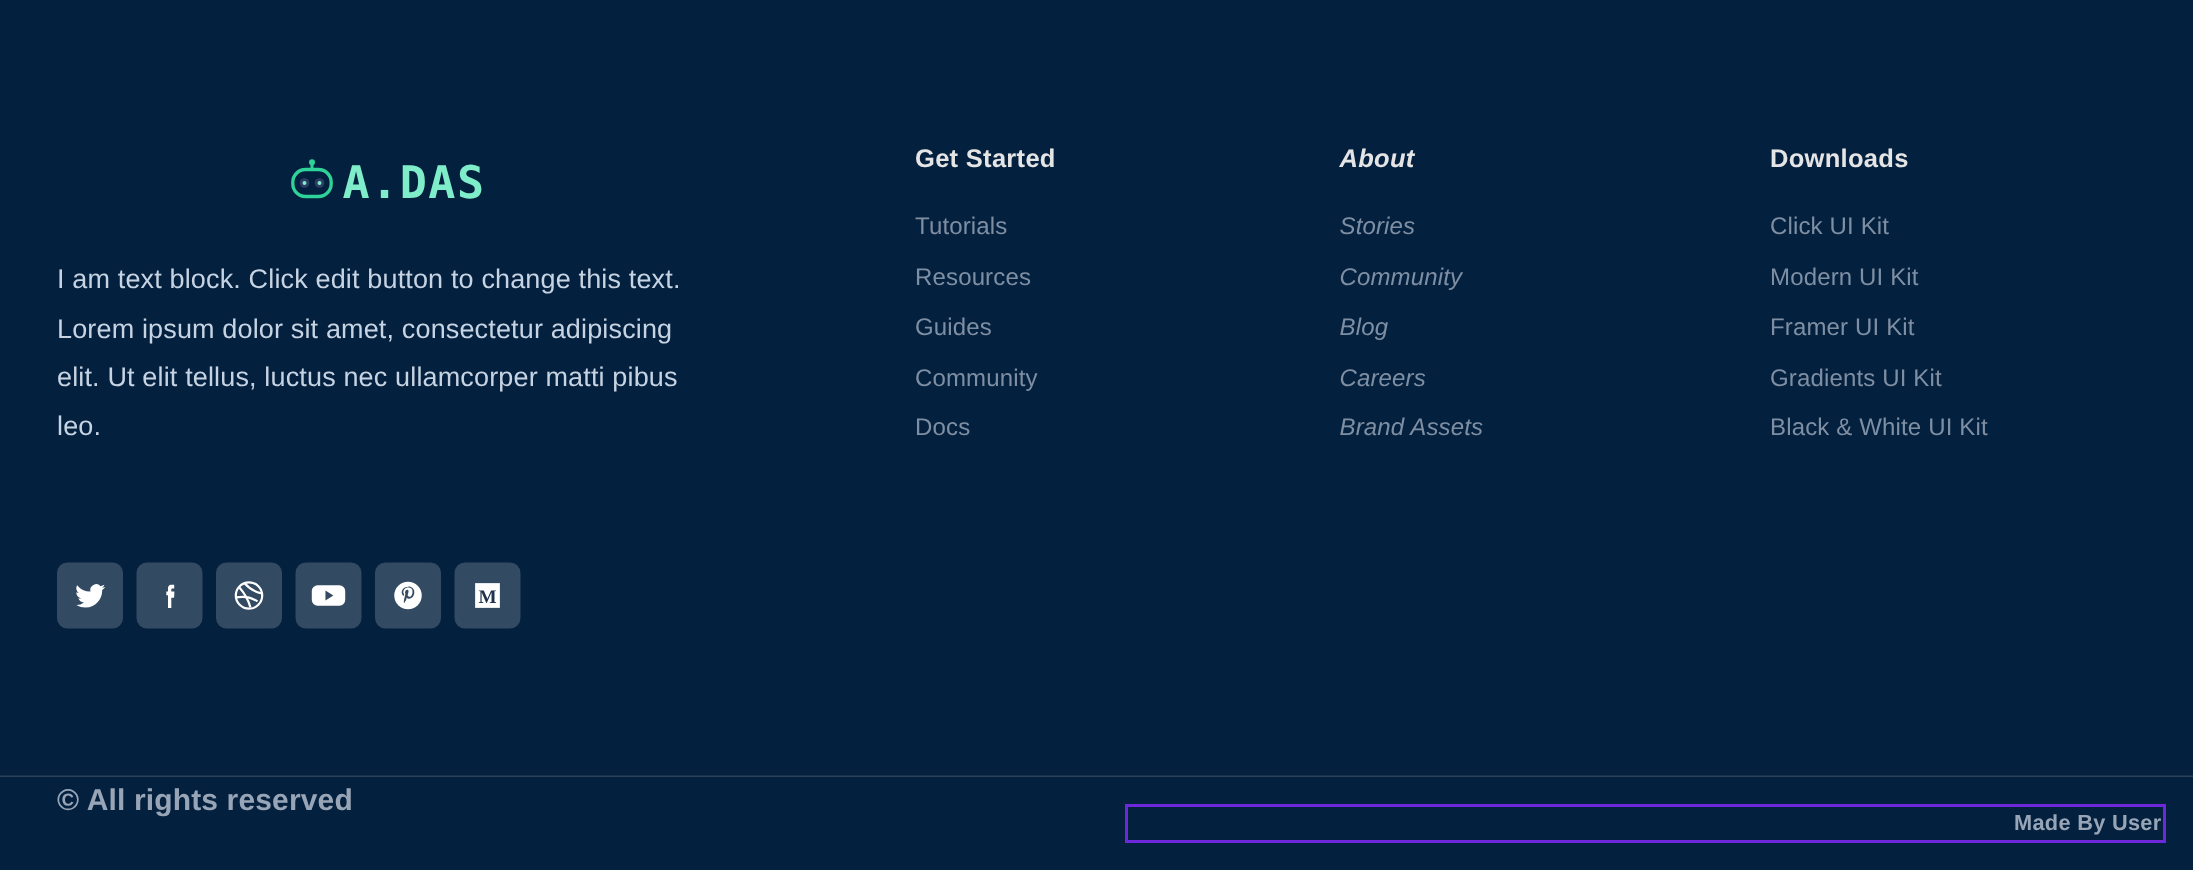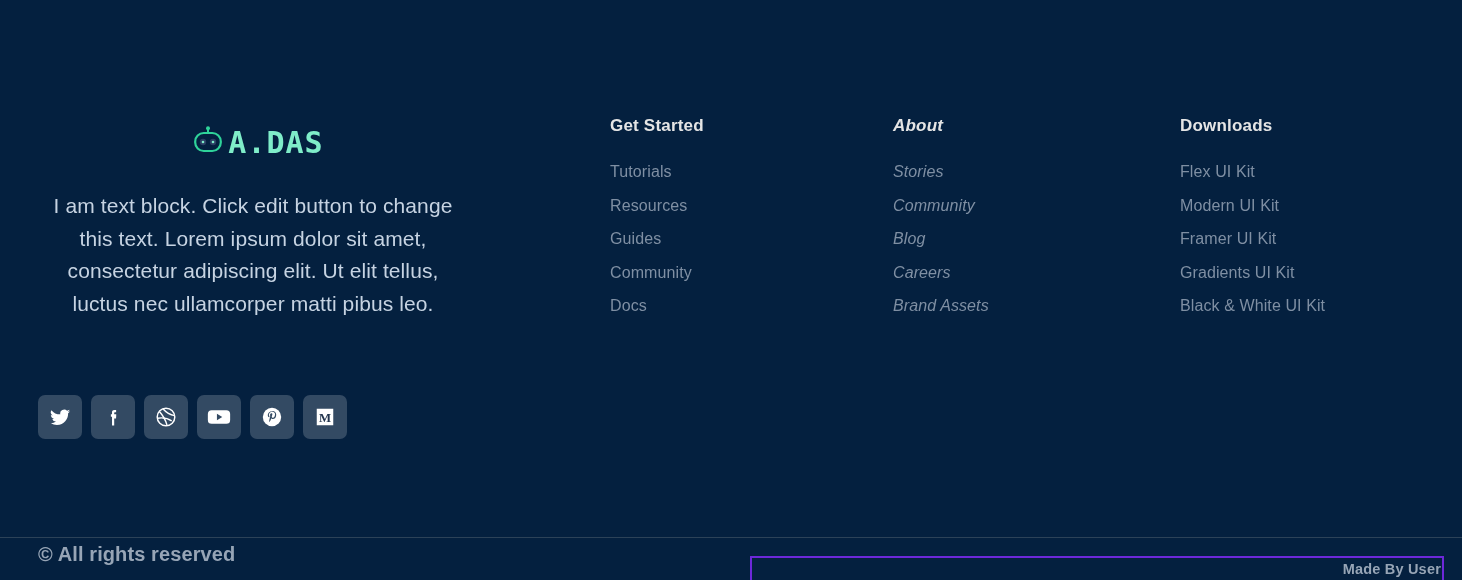--- a/index.html
+++ b/index.html
@@ -6,21 +6,20 @@
   html, body {
     width: 1462px; height: 580px;
     background: #04203f;
     font-family: "Liberation Sans", sans-serif;
     overflow: hidden;
   }
   #footer-root {
     position: relative;
     width: 1462px; height: 532px;
     background: #04203f;
-    margin-top: 20px;
   }
 
   
   .footer-main {
     position: absolute;
     left: 0; top: 0; right: 0;
     height: 517px;
   }
 
   
@@ -40,26 +39,25 @@
   .robot-icon { display: block; }
   .brand-wordmark {
     font-family: "DejaVu Sans Mono", monospace;
     font-size: 30px;
     font-weight: 700;
     letter-spacing: 1px;
     color: #7fedc9;
     line-height: 1;
   }
   .brand-text {
-    font-size: 21px;
+    font-size: 18px;
     line-height: 32.5px;
     color: #c6d3e2;
     letter-spacing: .1px;
     width: 430px;
-    text-align: center;
   }
 
   
   .social-row {
     position: absolute;
     left: 38px; top: 375px;
     display: flex;
     gap: 9px;
   }
   .social-btn {
@@ -234,21 +232,21 @@
         <li><a class="col-link">Community</a></li>
         <li><a class="col-link">Blog</a></li>
         <li><a class="col-link">Careers</a></li>
         <li><a class="col-link">Brand Assets</a></li>
       </ul>
     </div>
 
     <div class="link-col c3">
       <div class="col-heading">Downloads</div>
       <ul class="col-links">
-        <li><a class="col-link">Flex UI Kit</a></li>
+        <li><a class="col-link">Click UI Kit</a></li>
         <li><a class="col-link">Modern UI Kit</a></li>
         <li><a class="col-link">Framer UI Kit</a></li>
         <li><a class="col-link">Gradients UI Kit</a></li>
         <li><a class="col-link">Black &amp; White UI Kit</a></li>
       </ul>
     </div>
 
   </div>
 
   <div class="footer-divider"></div>

